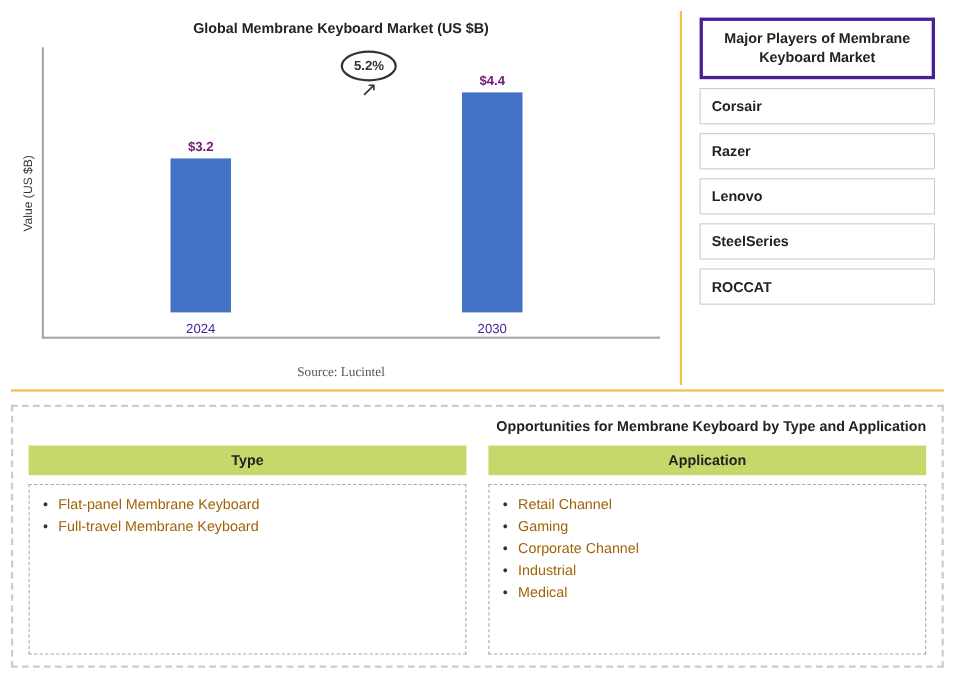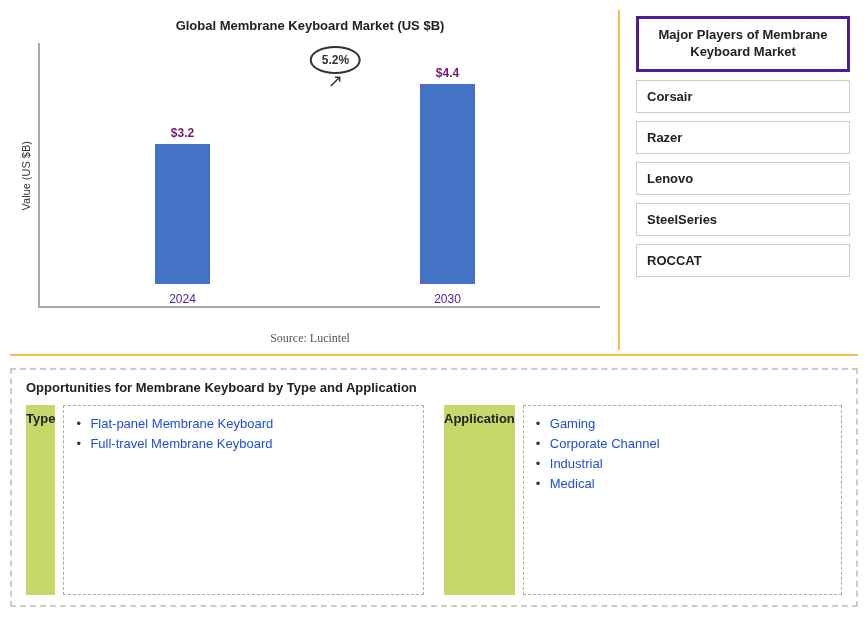--- a/index.html
+++ b/index.html
@@ -189,38 +189,38 @@
       flex: 1;
       border: 2px dashed #ccc;
       margin-top: 8px;
       padding: 10px 14px;
       display: flex;
       flex-direction: column;
       gap: 10px;
     }
 
     .opportunities-title {
-      text-align: left;
+      text-align: right;
       font-size: 13px;
       font-weight: bold;
       color: #222;
       border-bottom: none;
     }
 
     .opportunities-content {
       display: flex;
       flex-direction: row;
       gap: 20px;
       flex: 1;
     }
 
     .opp-column {
       flex: 1;
       display: flex;
-      flex-direction: row;
+      flex-direction: column;
       gap: 8px;
     }
 
     .opp-header {
       background-color: #c5d96b;
       text-align: center;
       padding: 6px 0;
       font-weight: bold;
       font-size: 13px;
       color: #222;
@@ -232,21 +232,21 @@
       flex: 1;
     }
 
     .opp-list-box ul {
       list-style: none;
       padding: 0;
     }
 
     .opp-list-box ul li {
       font-size: 13px;
-      color: #1d4ed8;
+      color: #a16207;
       margin-bottom: 5px;
       padding-left: 14px;
       position: relative;
     }
 
     .opp-list-box ul li::before {
       content: '•';
       position: absolute;
       left: 0;
       color: #333;
@@ -313,20 +313,21 @@
             <li>Flat-panel Membrane Keyboard</li>
             <li>Full-travel Membrane Keyboard</li>
           </ul>
         </div>
       </div>
 
       <div class="opp-column">
         <div class="opp-header">Application</div>
         <div class="opp-list-box">
           <ul>
+            <li>Retail Channel</li>
             <li>Gaming</li>
             <li>Corporate Channel</li>
             <li>Industrial</li>
             <li>Medical</li>
           </ul>
         </div>
       </div>
 
     </div>
   </div>

